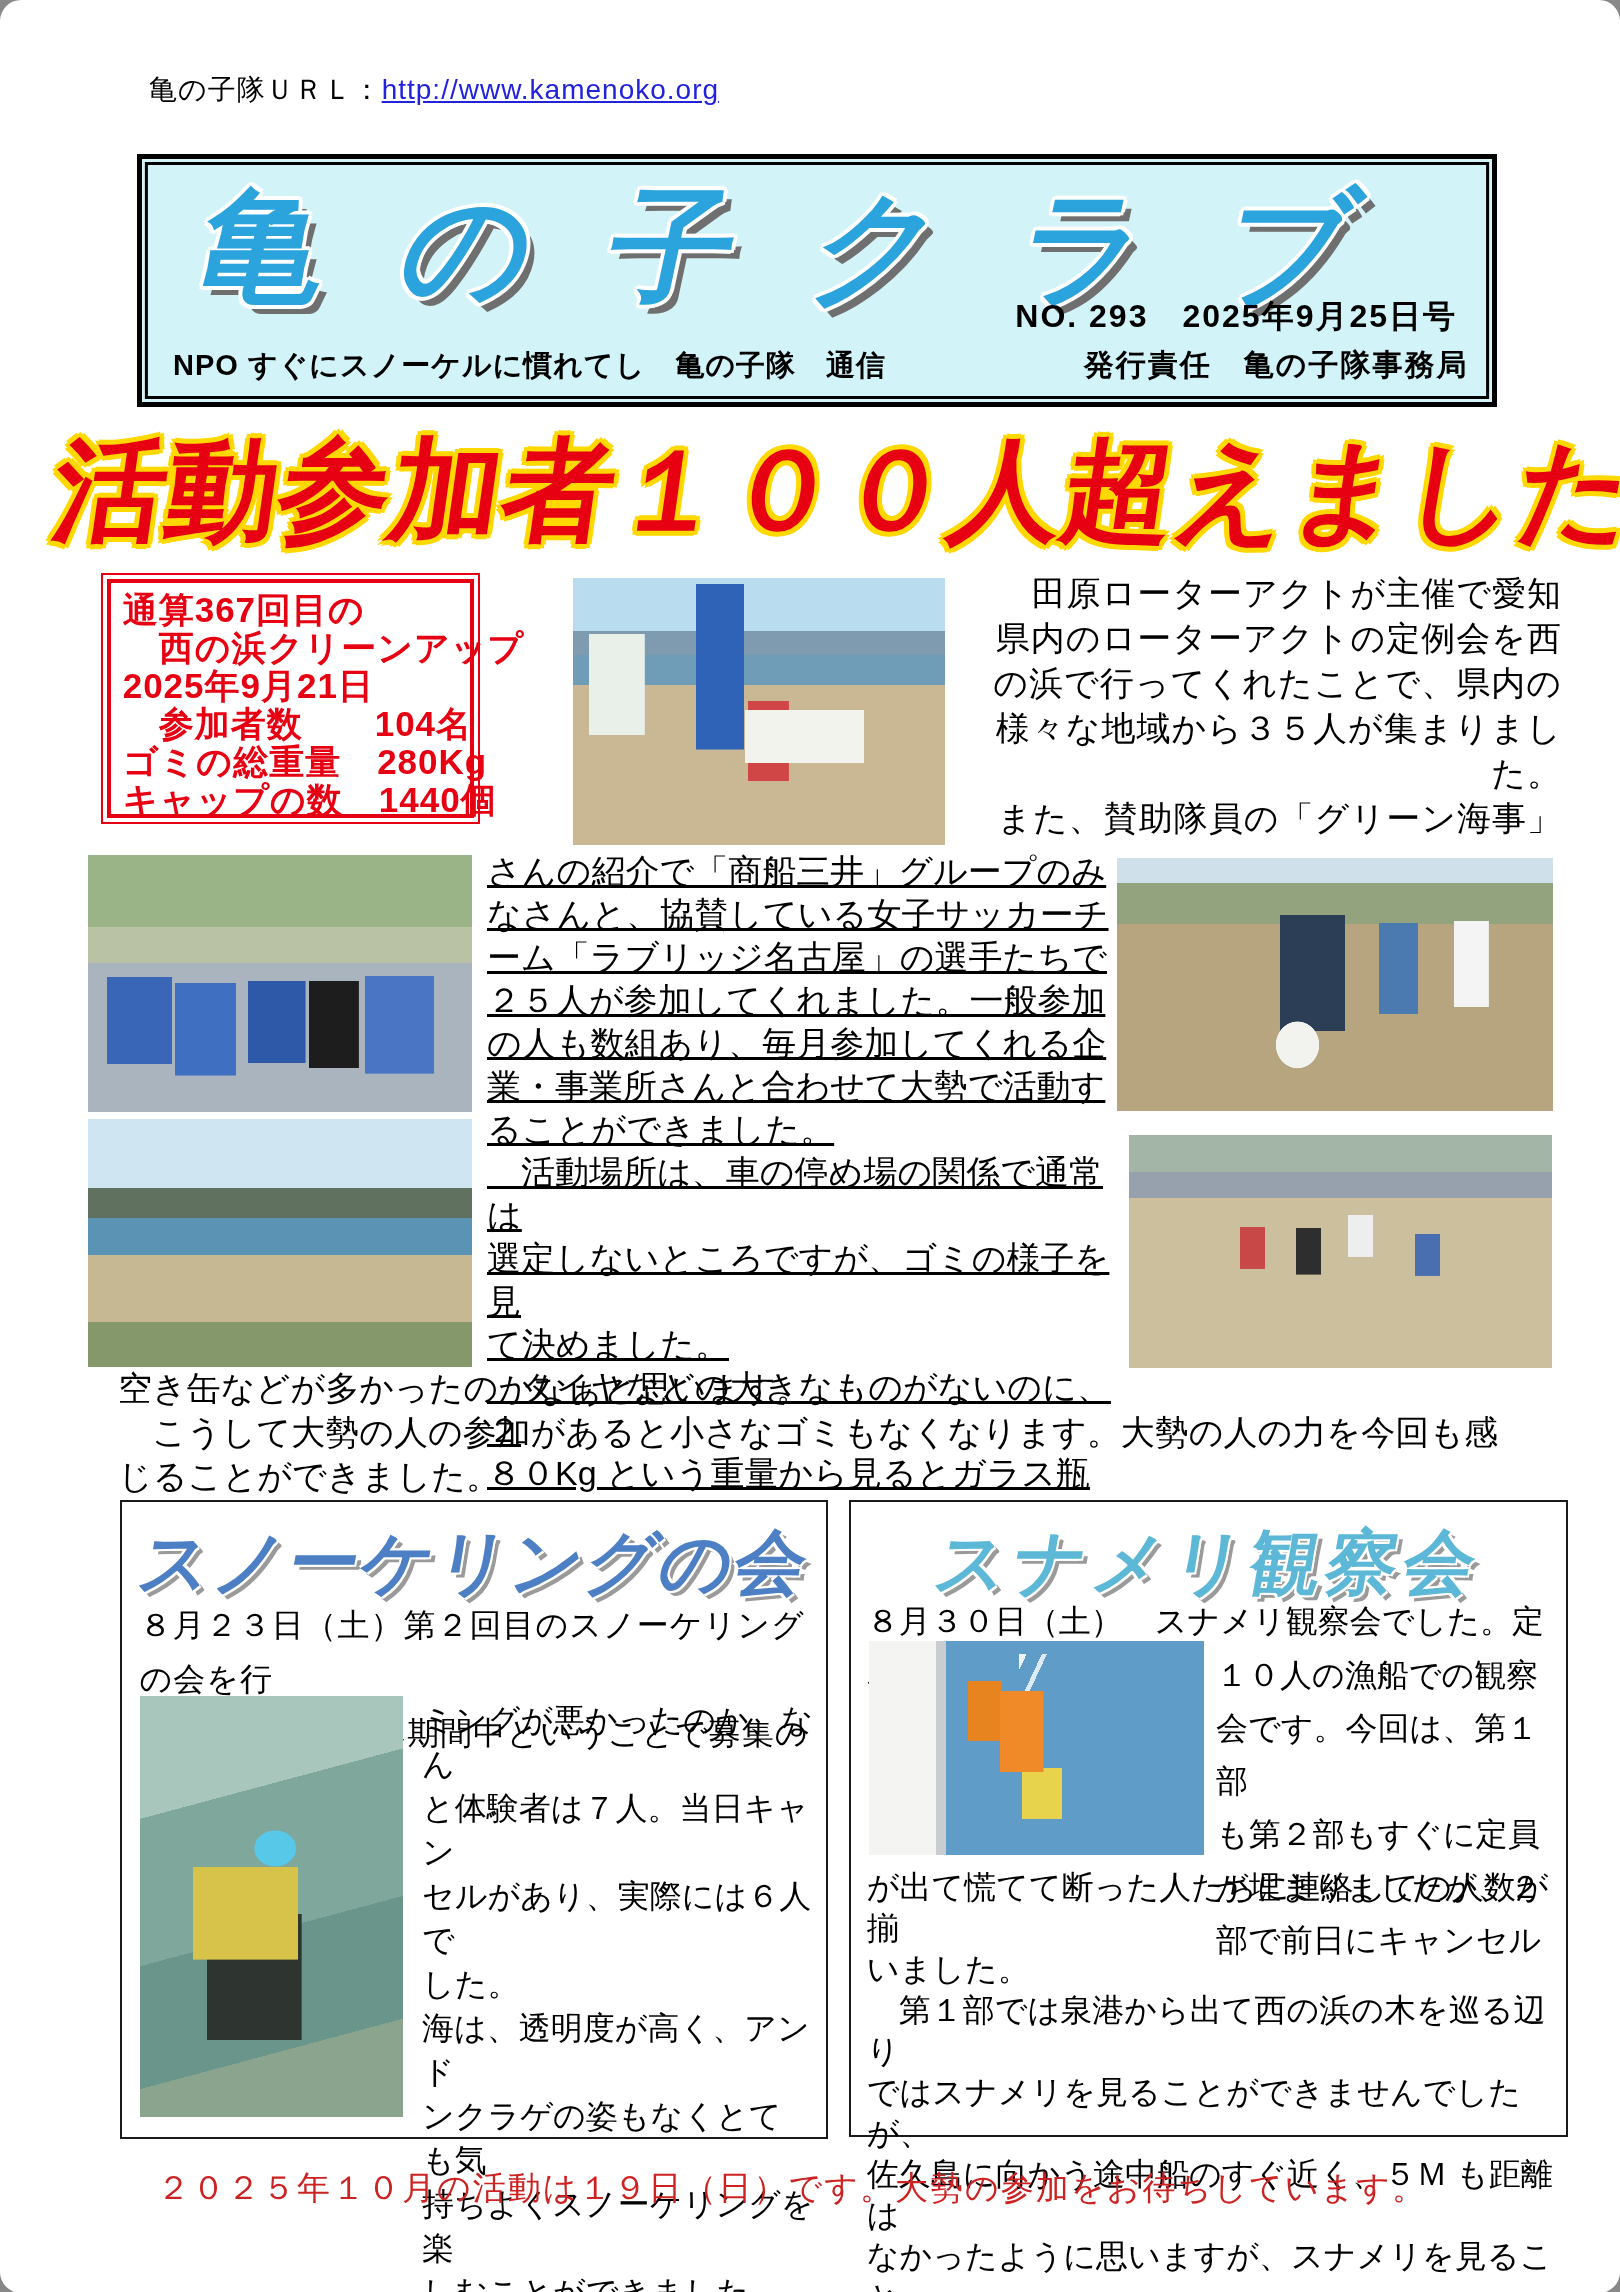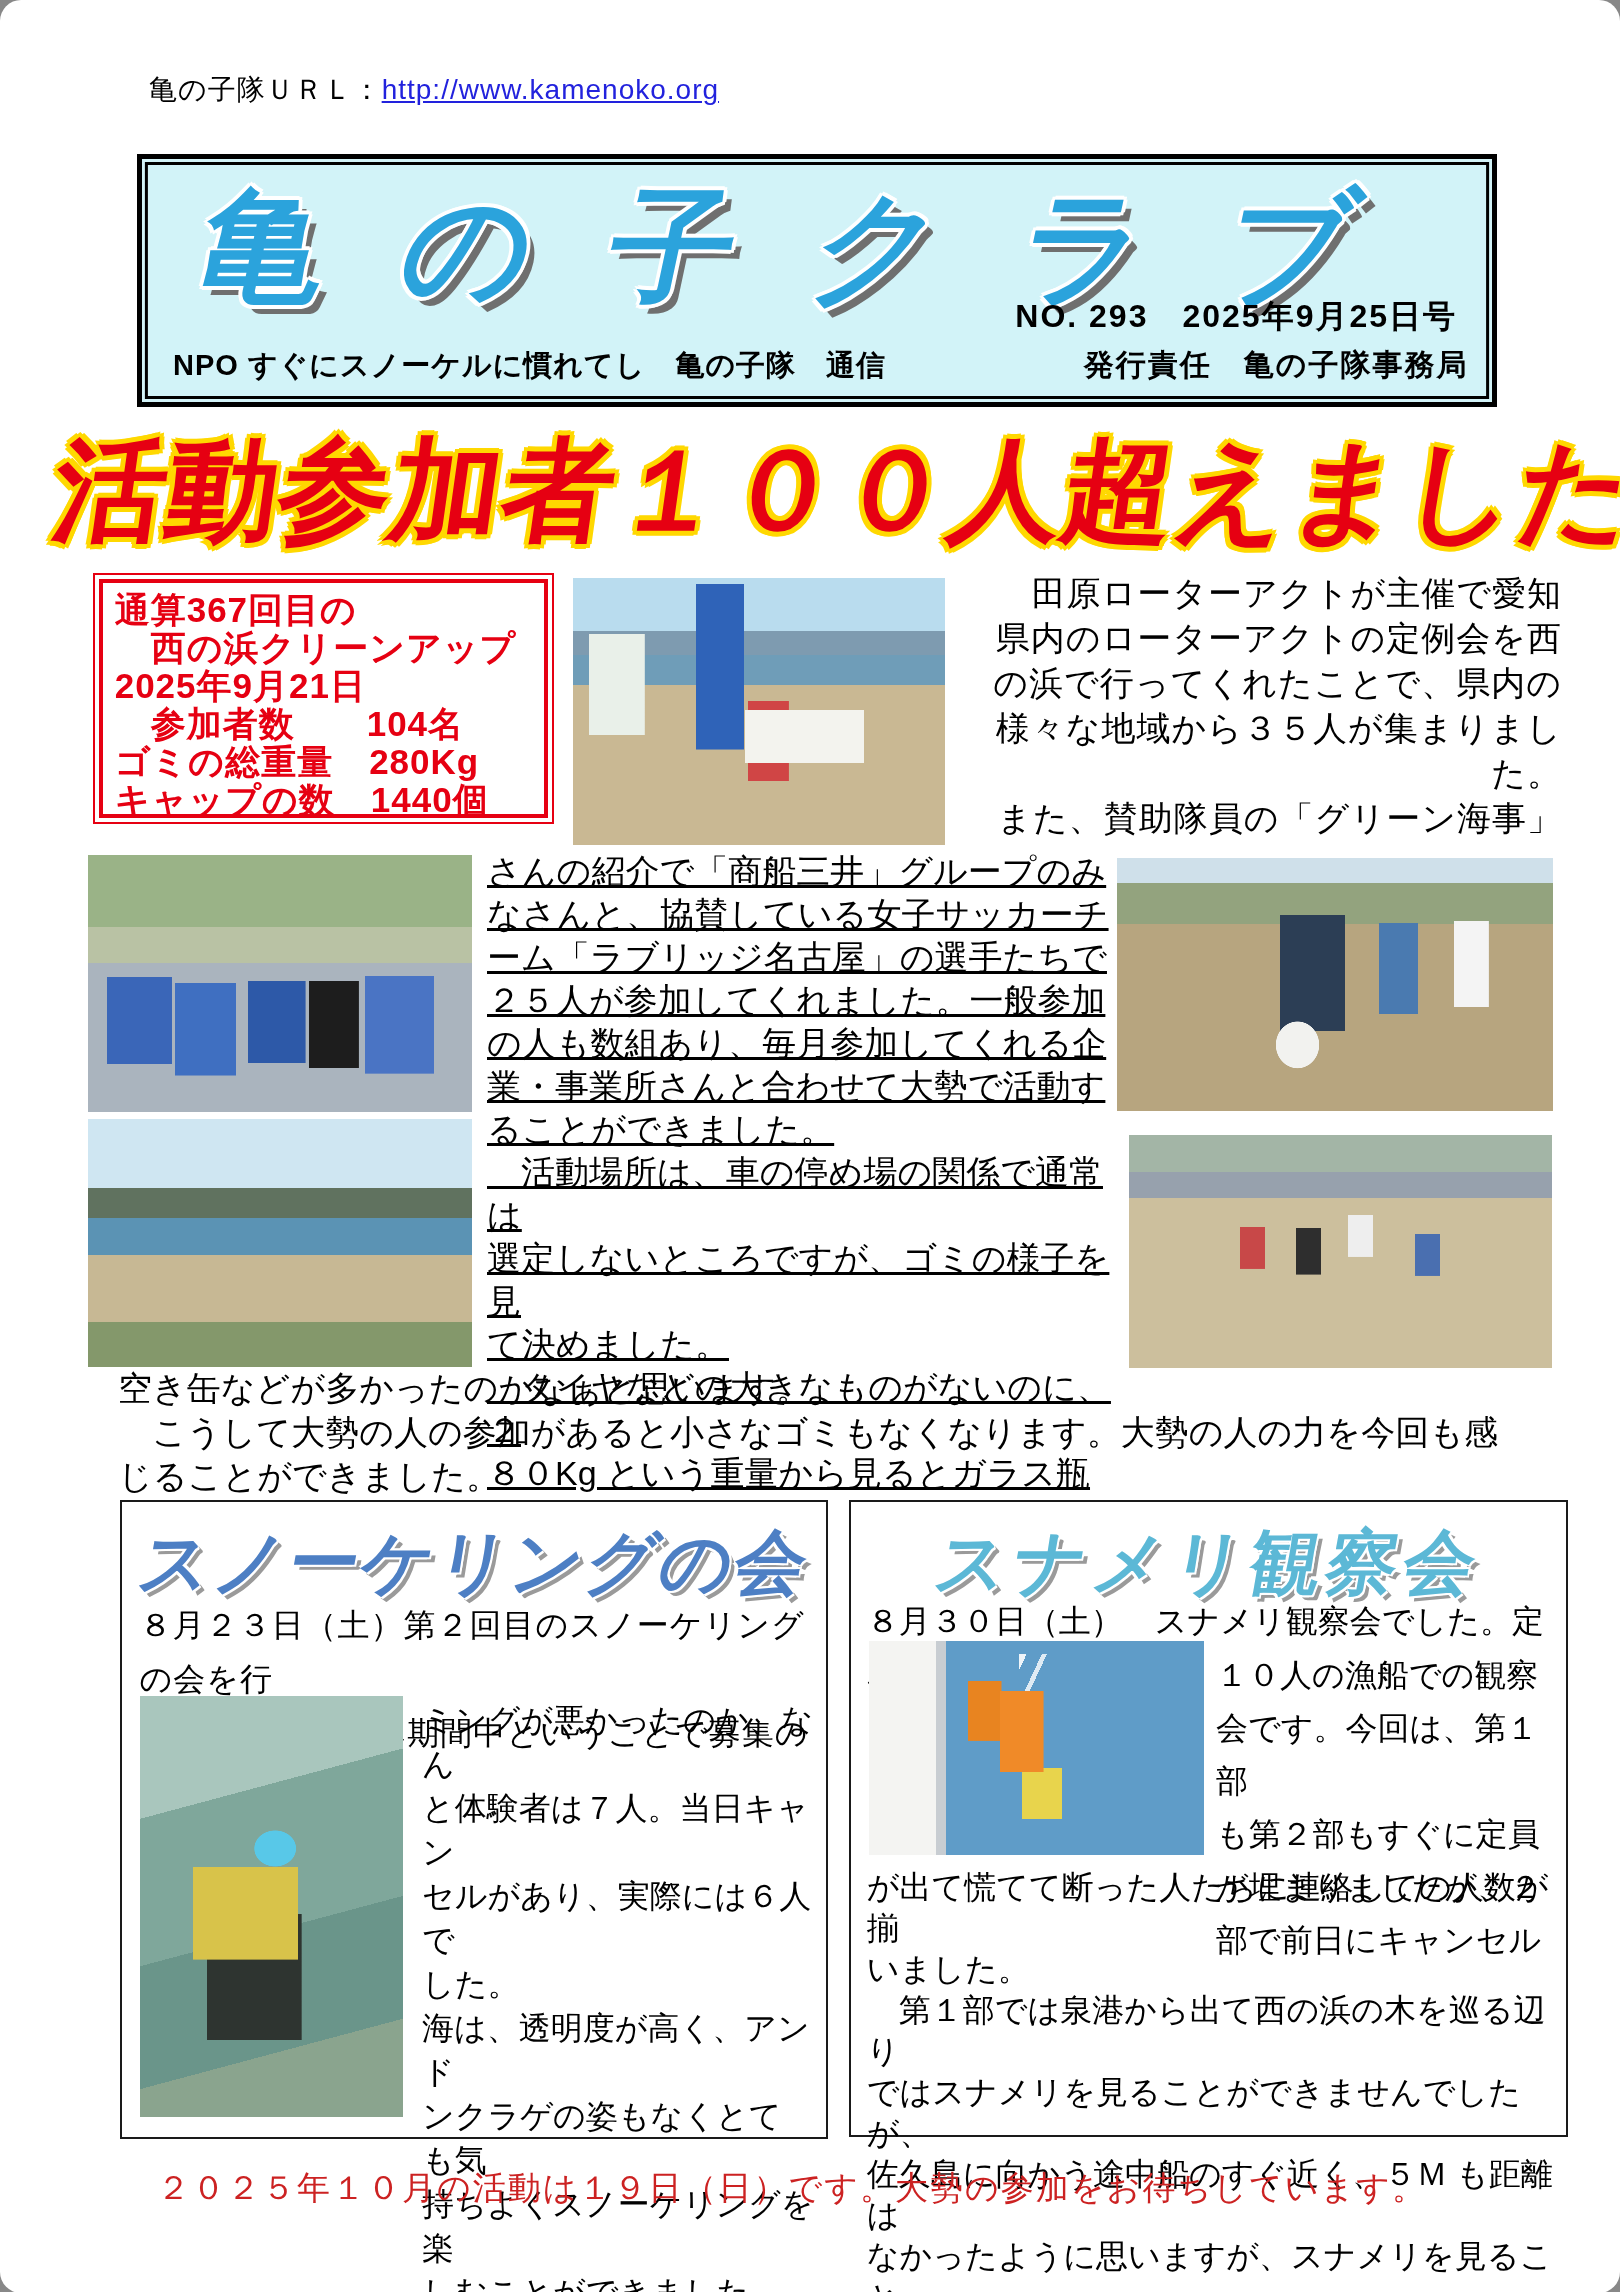--- a/index.html
+++ b/index.html
@@ -48,21 +48,21 @@
     position:absolute;left:55px;top:416px;width:1514px;
     text-align:center;font-size:112px;font-weight:900;letter-spacing:0px;
     color:#e60012;transform:skewX(-8deg);white-space:nowrap;
     text-shadow:
       -3.9px -3.9px 0 #ffd800, 3.9px -3.9px 0 #ffd800, -3.9px 3.9px 0 #ffd800, 3.9px 3.9px 0 #ffd800,
       0 -4.9px 0 #ffd800, 0 4.9px 0 #ffd800, -4.9px 0 0 #ffd800, 4.9px 0 0 #ffd800;
   }
 
   
   .stats-box{
-    position:absolute;left:93px;top:573px;width:461px;height:251px;
+    position:absolute;left:101px;top:573px;width:379px;height:251px;
     border:2.9px solid #e60012;box-sizing:border-box;padding:3.9px;background:#fff;
   }
   .stats-inner{
     border:4.9px solid #e60012;width:100%;height:100%;box-sizing:border-box;
     padding:7.8px 9.8px 0 11.8px;
   }
   .stats-line{
     color:#e60012;font-weight:900;font-size:35px;line-height:38px;
     letter-spacing:1px;white-space:pre;
   }

